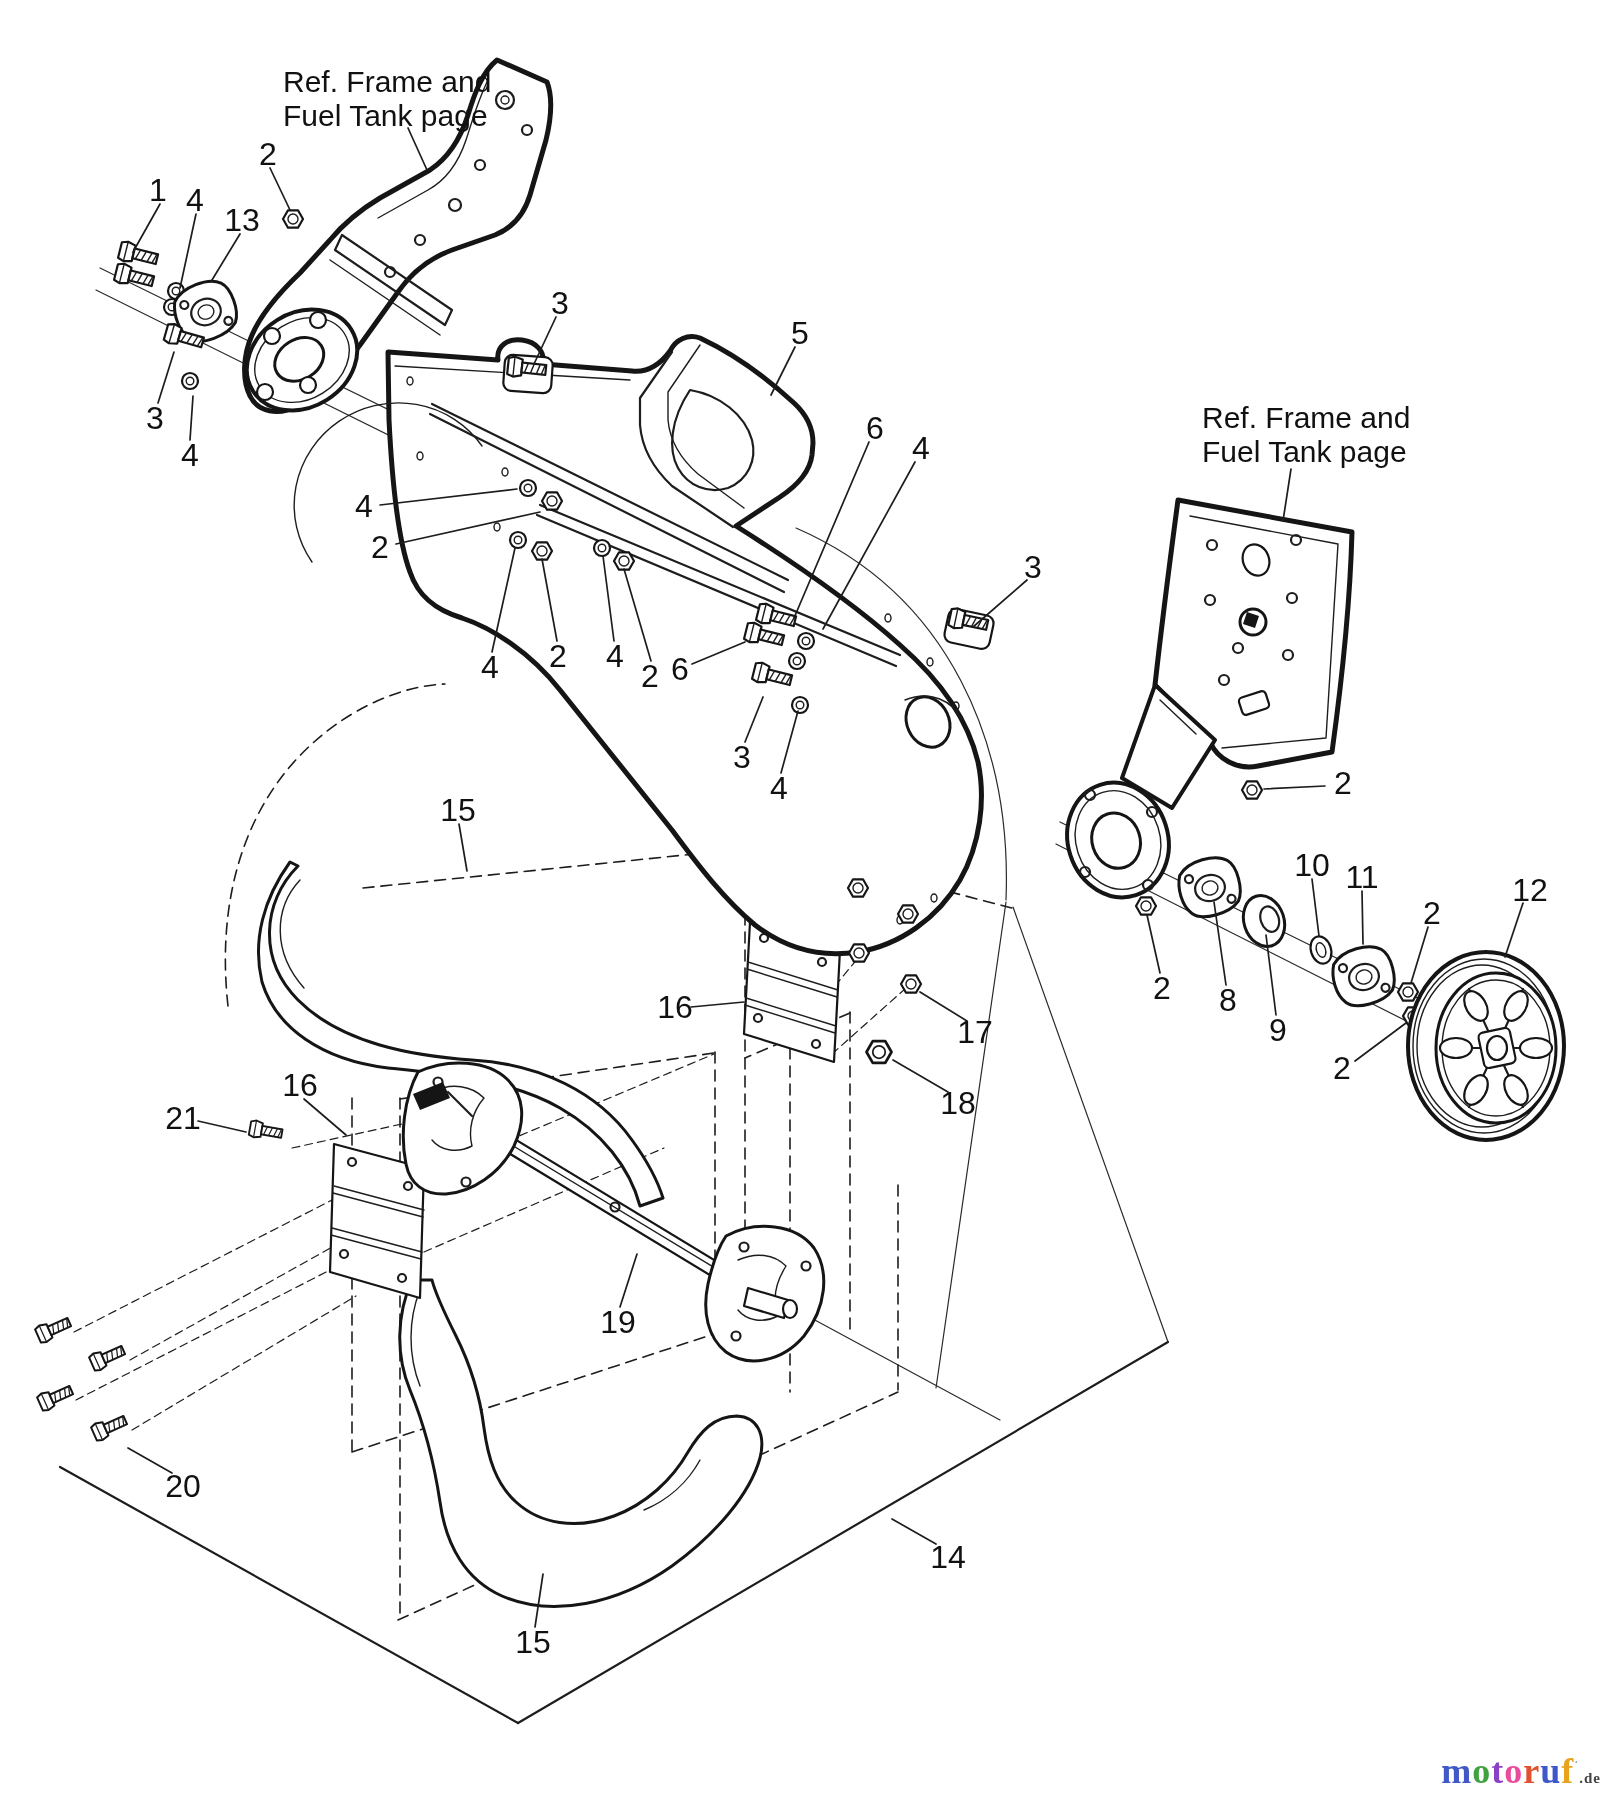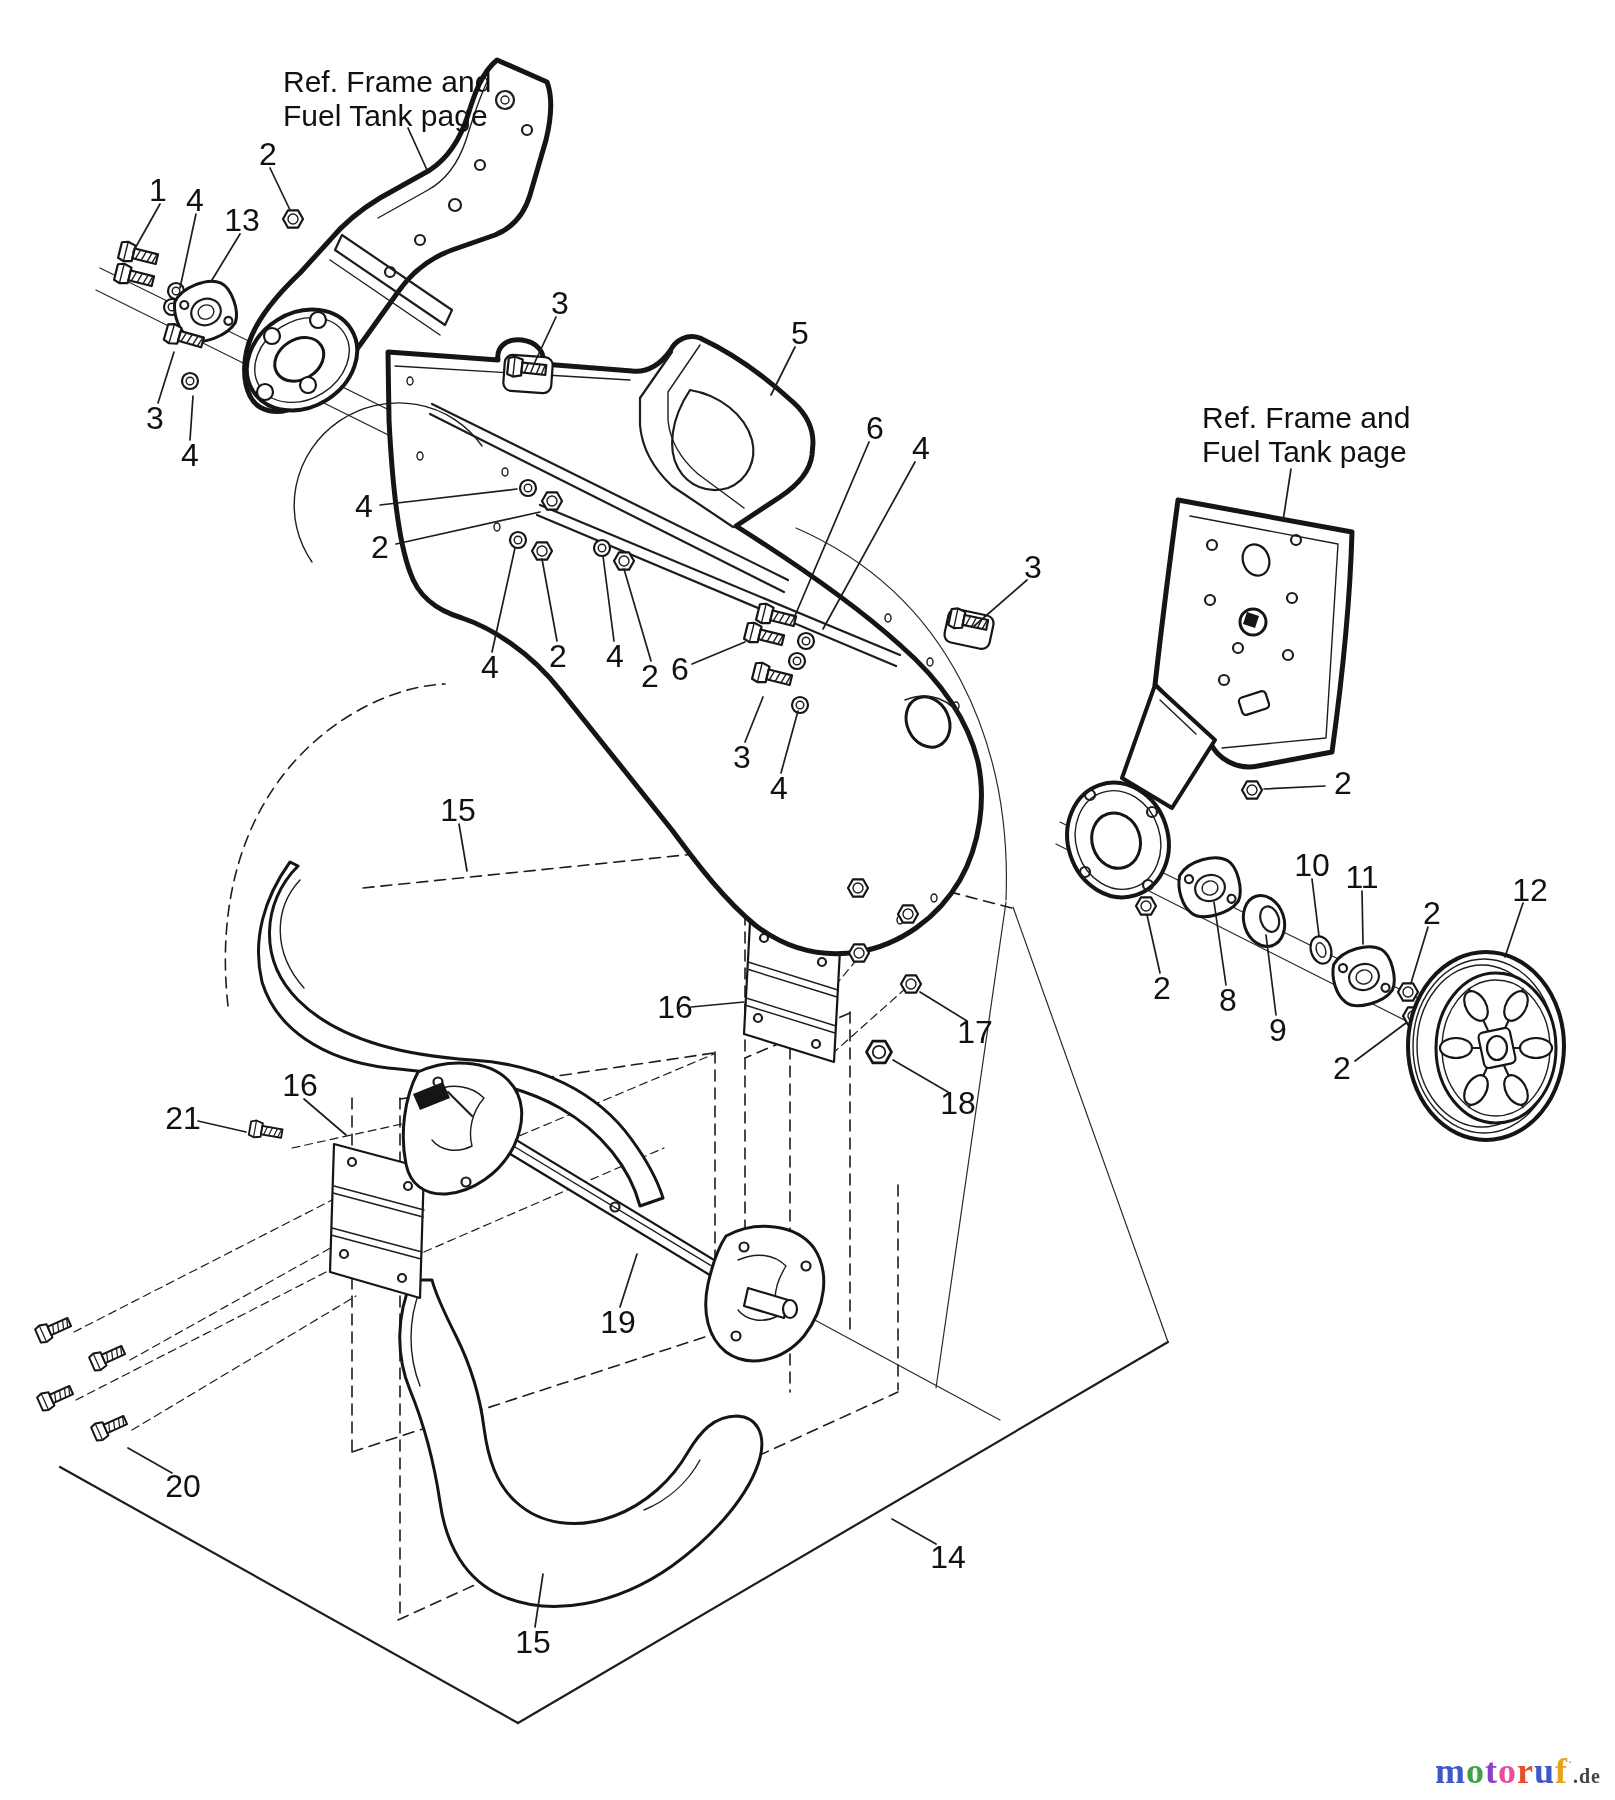--- a/index.html
+++ b/index.html
@@ -15,21 +15,21 @@
   .ln2{stroke:#1d1d1d;stroke-width:2.2;fill:none}
   .thin{stroke:#2a2a2a;stroke-width:1.2;fill:none}
   .dash{stroke:#1d1d1d;stroke-width:1.6;stroke-dasharray:11 7;fill:none}
   .dashf{stroke:#1d1d1d;stroke-width:1.2;stroke-dasharray:8 5;fill:none}
   .blk{fill:#151515;stroke:none}
   .leader{stroke:#1d1d1d;stroke-width:1.7;fill:none}
   .plabel{font:32px "Liberation Sans",sans-serif;fill:#111;text-anchor:middle;dominant-baseline:central}
   .refnote{font:30px "Liberation Sans",sans-serif;fill:#111}
   #watermark{position:absolute;right:14px;bottom:8px;font-family:"Liberation Serif",serif;
              font-weight:bold;font-size:36px;letter-spacing:1px;user-select:none}
-  #watermark .sfx{font-size:20px;font-weight:bold}
+  #watermark .sfx{font-size:15px;font-weight:bold}
   #watermark .tm{font-size:12px;vertical-align:super}
 </style>
 </head>
 <body>
 
 <div id="stage">
 <svg id="fig" width="1615" height="1800" viewBox="0 0 1615 1800">
 
   <defs>
     <g id="bolt">

